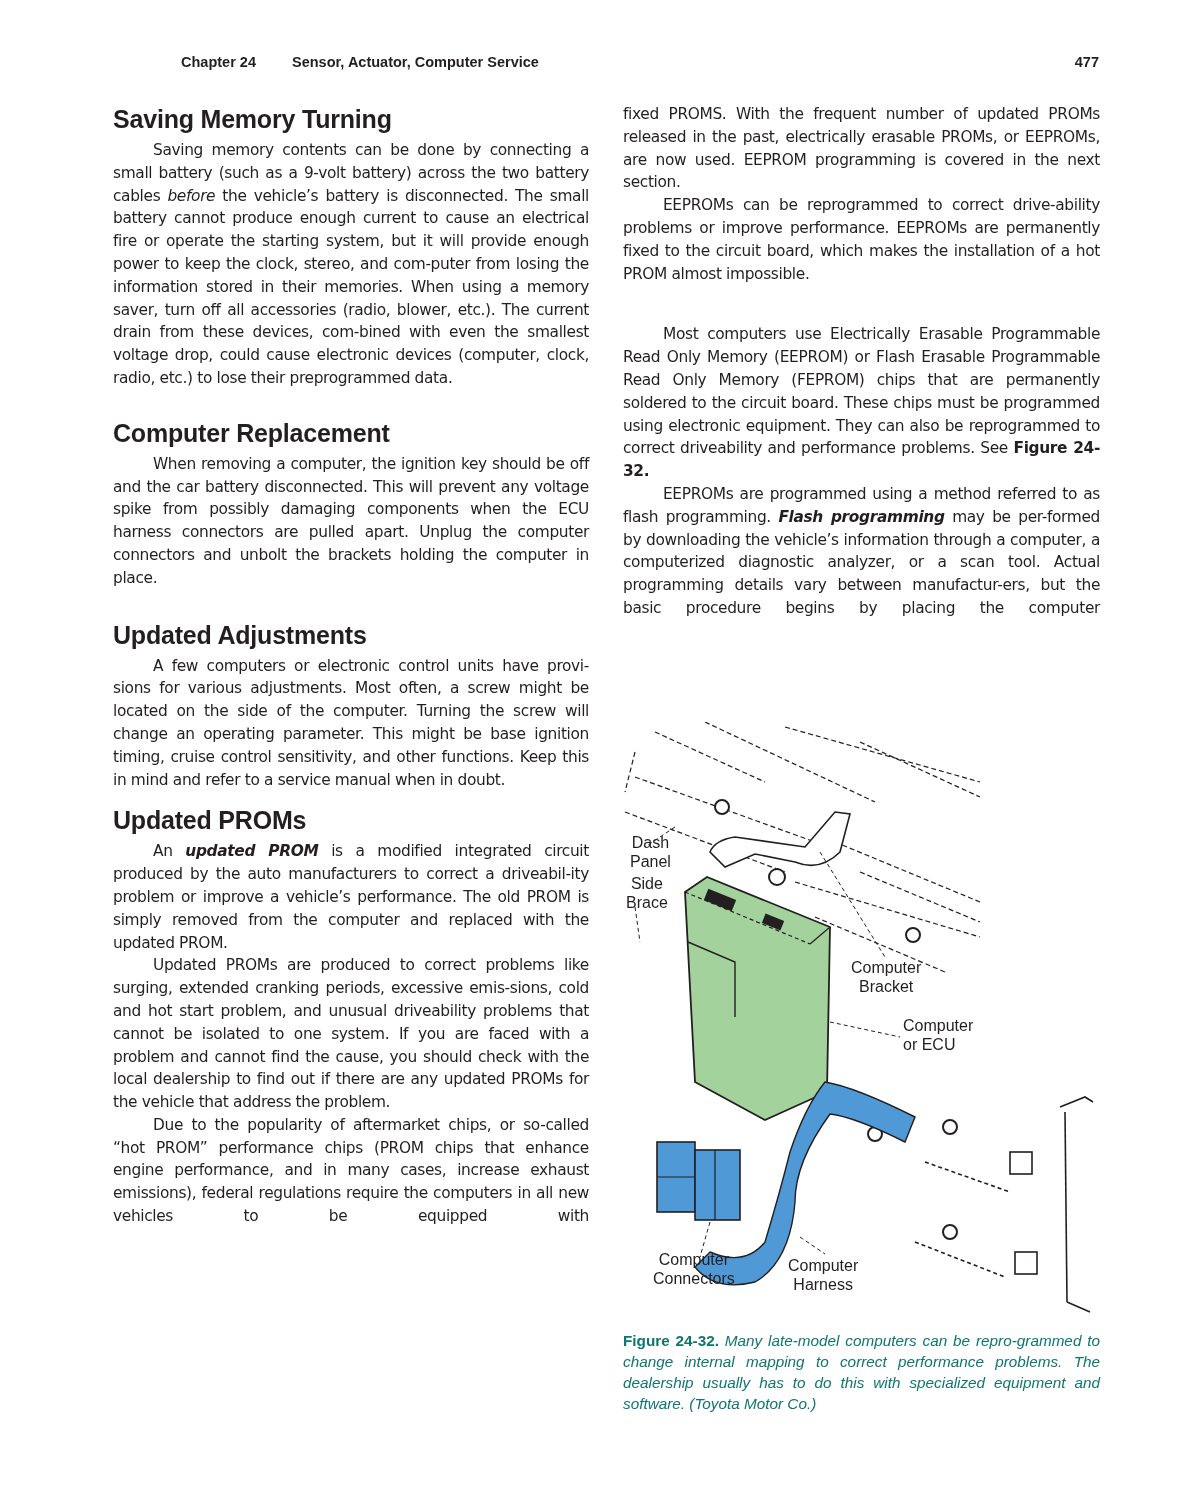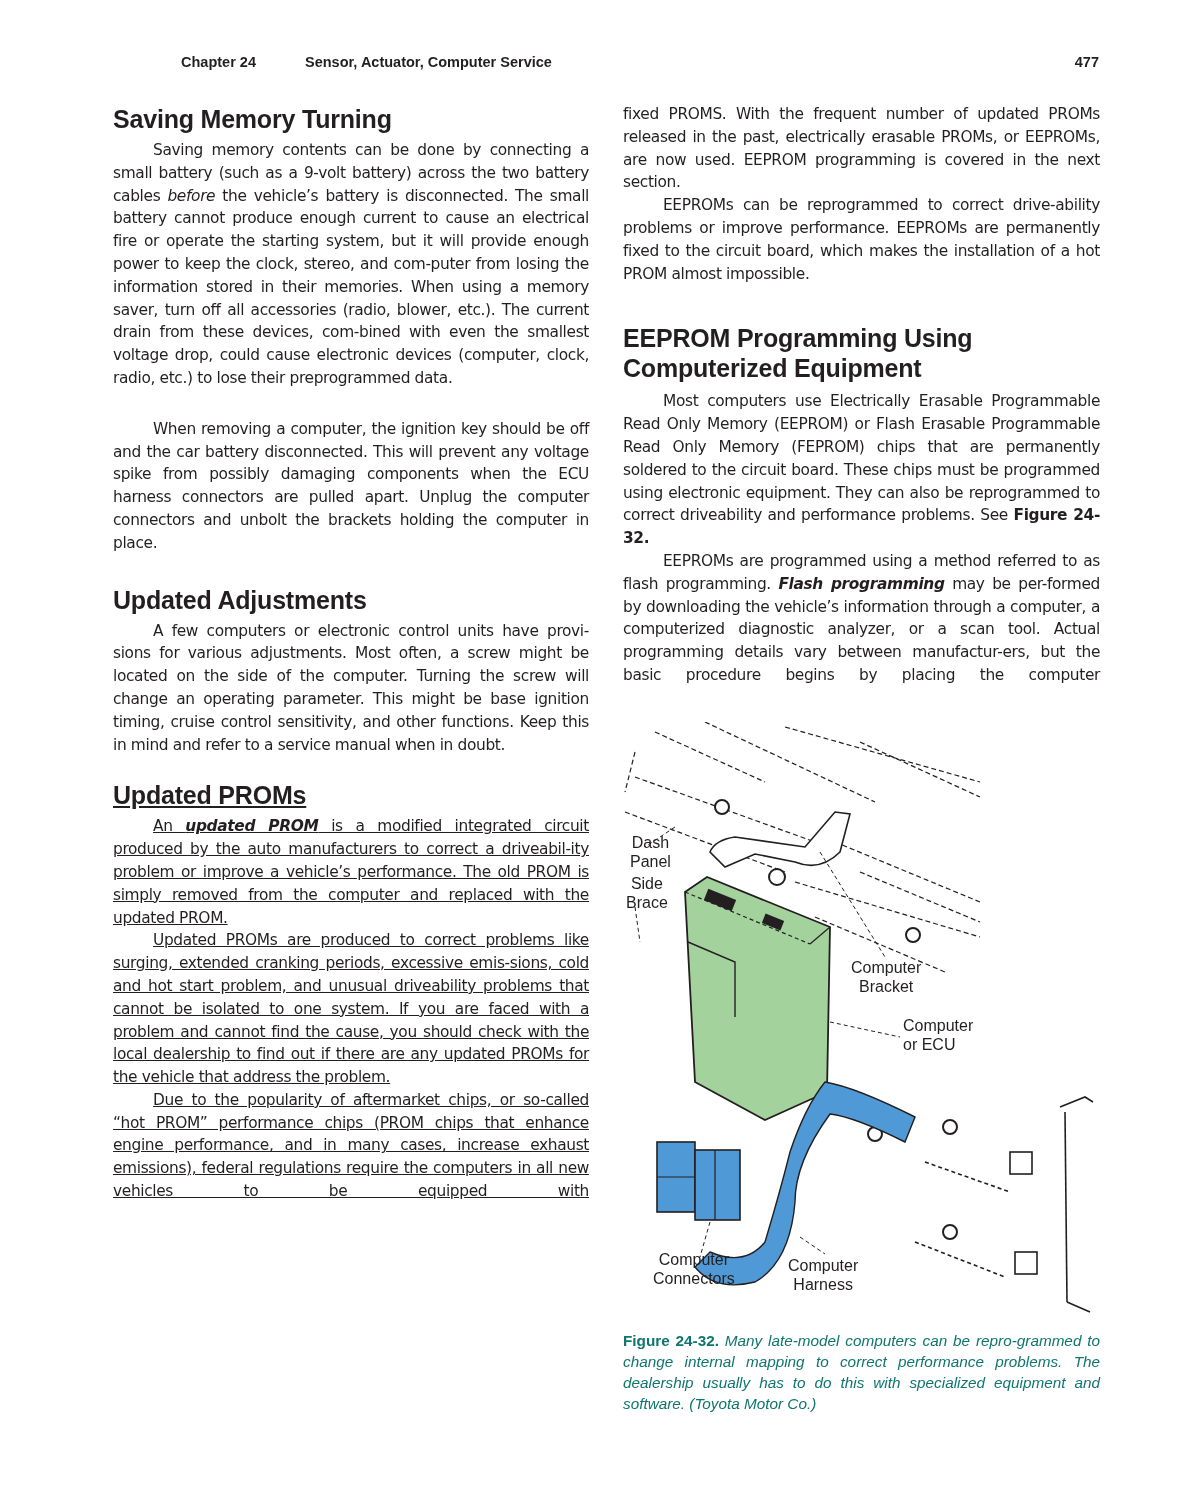--- a/index.html
+++ b/index.html
@@ -2,21 +2,21 @@
 <html><head>
 <meta charset="utf-8">
 <style>
   html, body { margin: 0; padding: 0; background: #ffffff; }
   body { width: 1179px; height: 1502px; position: relative; overflow: hidden; color: #231f20; }
   .running-head {
     position: absolute; top: 52px; left: 181px; width: 918px; height: 22px;
     font-family: "Liberation Sans", sans-serif; font-weight: bold; font-size: 14.5px; color: #231f20;
   }
   .running-head .chap { position: absolute; left: 0; top: 2px; }
-  .running-head .title { position: absolute; left: 124px; top: 2px; }
+  .running-head .title { position: absolute; left: 111px; top: 2px; }
   .running-head .pageno { position: absolute; right: 0; top: 2px; }
 
   .col { position: absolute; top: 100px; font-family: "DejaVu Sans", sans-serif; }
   .col-left { left: 113px; width: 476px; }
   .col-right { left: 623px; width: 477px; }
 
   h2.sec {
     font-family: "Liberation Sans", sans-serif; font-weight: bold; font-size: 25px;
     line-height: 30px; margin: 0; padding: 0; color: #231f20; letter-spacing: -0.2px;
   }
@@ -54,49 +54,46 @@
 
 <div class="col col-left">
   <section>
     <h2 class="sec" style="margin-top:4px;">Saving Memory Turning</h2>
     <p class="body indent" style="margin-top:5px;">
       <span>Saving memory contents can be done by connecting a small battery (such as a 9-volt battery) across the two battery cables </span><em>before</em><span> the vehicle’s battery is disconnected. The small battery cannot produce enough current to cause an electrical fire or operate the starting system, but it will provide enough power to keep the clock, stereo, and com-puter from losing the information stored in their memories. When using a memory saver, turn off all accessories (radio, blower, etc.). The current drain from these devices, com-bined with even the smallest voltage drop, could cause electronic devices (computer, clock, radio, etc.) to lose their preprogrammed data.</span>
     </p>
   </section>
 
   <section style="margin-top:28px;">
+    <h2 class="sec">Computer Replacement</h2>
     <p class="body indent" style="margin-top:5px;">When removing a computer, the ignition key should be off and the car battery disconnected. This will prevent any voltage spike from possibly damaging components when the ECU harness connectors are pulled apart. Unplug the computer connectors and unbolt the brackets holding the computer in place.</p>
   </section>
 
   <section style="margin-top:30px;">
     <h2 class="sec">Updated Adjustments</h2>
     <p class="body indent" style="margin-top:5px;">A few computers or electronic control units have provi-sions for various adjustments. Most often, a screw might be located on the side of the computer. Turning the screw will change an operating parameter. This might be base ignition timing, cruise control sensitivity, and other functions. Keep this in mind and refer to a service manual when in doubt.</p>
   </section>
 
-  <section style="margin-top:24px;text-decoration:underline;">
+  <section style="margin-top:14px;">
     <h2 class="sec">Updated PROMs</h2>
     <p class="body indent" style="margin-top:5px;">
       <span>An </span><span class="term">updated PROM</span><span> is a modified integrated circuit produced by the auto manufacturers to correct a driveabil-ity problem or improve a vehicle’s performance. The old PROM is simply removed from the computer and replaced with the updated PROM.</span>
     </p>
     <p class="body indent">Updated PROMs are produced to correct problems like surging, extended cranking periods, excessive emis-sions, cold and hot start problem, and unusual driveability problems that cannot be isolated to one system. If you are faced with a problem and cannot find the cause, you should check with the local dealership to find out if there are any updated PROMs for the vehicle that address the problem.</p>
     <p class="body indent" style="text-align-last: justify;">Due to the popularity of aftermarket chips, or so-called “hot PROM” performance chips (PROM chips that enhance engine performance, and in many cases, increase exhaust emissions), federal regulations require the computers in all new vehicles to be equipped with</p>
   </section>
 </div>
 
 <div class="col col-right">
   <section style="margin-top:3px;">
     <p class="body">fixed PROMS. With the frequent number of updated PROMs released in the past, electrically erasable PROMs, or EEPROMs, are now used. EEPROM programming is covered in the next section.</p>
     <p class="body indent">EEPROMs can be reprogrammed to correct drive-ability problems or improve performance. EEPROMs are permanently fixed to the circuit board, which makes the installation of a hot PROM almost impossible.</p>
   </section>
 
   <section style="margin-top:38px;">
-    <h2 class="sec">
-      <span>EEPROM Programming Using</span><br>
-      <span>Computerized Equipment</span>
-    </h2>
     <p class="body indent" style="margin-top:7px;">
       <span>Most computers use Electrically Erasable Programmable Read Only Memory (EEPROM) or Flash Erasable Programmable Read Only Memory (FEPROM) chips that are permanently soldered to the circuit board. These chips must be programmed using electronic equipment. They can also be reprogrammed to correct driveability and performance problems. See </span><span class="figref">Figure 24-32.</span>
     </p>
     <p class="body indent" style="text-align-last: justify;">
       <span>EEPROMs are programmed using a method referred to as flash programming. </span><span class="term">Flash programming</span><span> may be per-formed by downloading the vehicle’s information through a computer, a computerized diagnostic analyzer, or a scan tool. Actual programming details vary between manufactur-ers, but the basic procedure begins by placing the computer</span>
     </p>
   </section>
 </div>
 
 <div class="figure-art">

